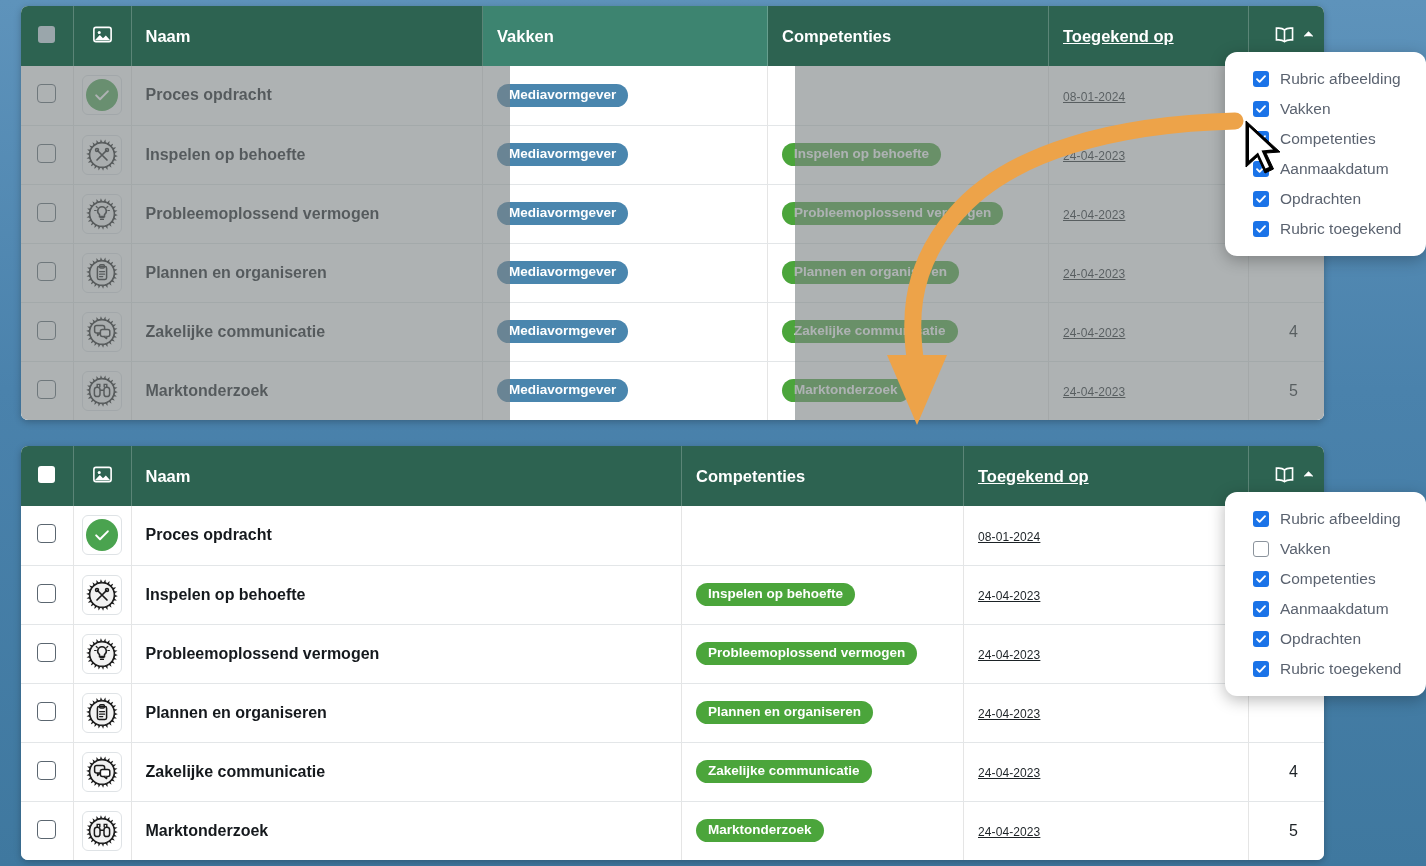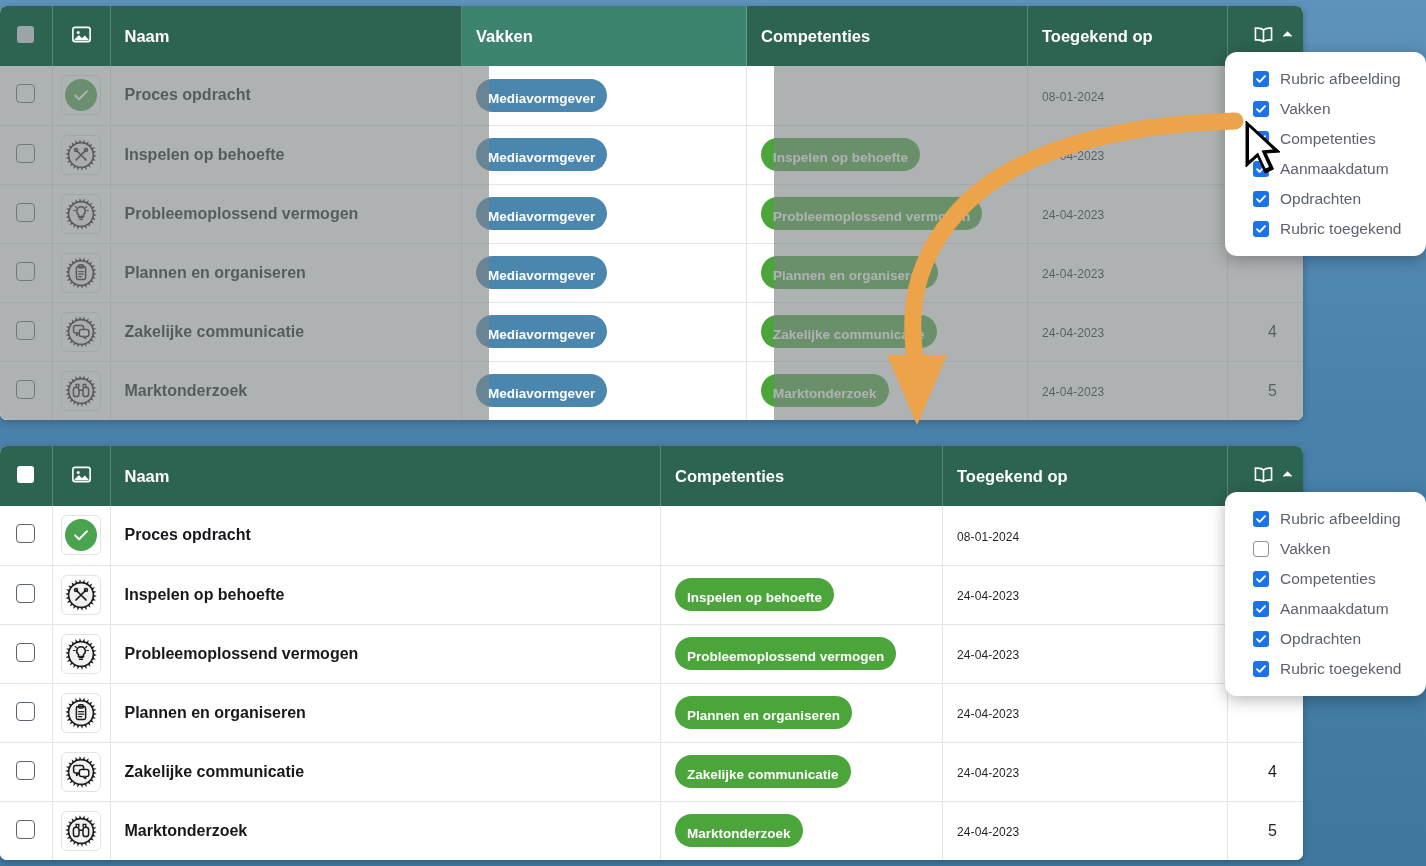--- a/index.html
+++ b/index.html
@@ -12,21 +12,21 @@
   }
   #stage {
     position: relative;
     width: 1426px; height: 866px;
     background: linear-gradient(180deg,#5e93bb 0%, #4a82ac 45%, #3f789f 100%);
   }
 
   
   .panel {
     position: absolute;
-    left: 0;
+    left: 21px;
     width: 1303px;
     background: #ffffff;
     border-radius: 7px 7px 7px 7px;
     overflow: hidden;
     box-shadow: 0 2px 7px rgba(0,0,0,.25);
   }
   .panel-top { top: 6px; height: 414px; }
   .panel-bottom { top: 446px; height: 414px; }
 
   table.grid {
@@ -58,21 +58,21 @@
     color: #1d2327;
     background: #fff;
   }
 
   
   .c-check  { width: 52px;  text-align:center !important; padding:0 !important; }
   .c-img    { width: 58px;  text-align:center !important; padding:0 !important; }
   .c-naam   { }
   .c-vakken { width: 285px; }
   .c-comp   { width: 281px; }
-  .c-datum  { width: 200px; }
+  .c-datum  { width: 200px; text-decoration: underline; }
   .c-book   { width: 90px;  text-align:center !important; padding:0 !important; }
   .c-ppl    { width: 48px;  text-align:center !important; padding:0 !important; }
   .c-gear   { width: 56px;  text-align:center !important; padding:0 !important; }
 
   
   .cbx {
     display:inline-block; width:19px; height:19px;
     border:1.6px solid #5b6670; border-radius:4px; background:#fff;
   }
   .cbx-head {
@@ -93,21 +93,21 @@
     display:flex;align-items:center;justify-content:center;
   }
   .check-circle svg { width:20px;height:20px; }
 
   
   .naam { font-size:16px; font-weight:bold; color:#15191d; }
 
   
   .pill {
     display:inline-block; border-radius:999px; color:#fff;
-    font-size:13.5px; font-weight:bold; padding:13px 12px 6px; line-height:1;
+    font-size:13.5px; font-weight:bold; padding:4px 12px 6px; line-height:1;
     white-space:nowrap;
   }
   .pill-vak  { background:#4a86ae; }
   .pill-comp { background:#4ba53b; }
 
   .datum { font-size:12px; color:#1d2327; letter-spacing:.1px; }
   .num   { font-size:16px; color:#1d2327; text-align:center; display:block; }
   .tick  { font-size:18px; color:#1d2327; }
 
   

